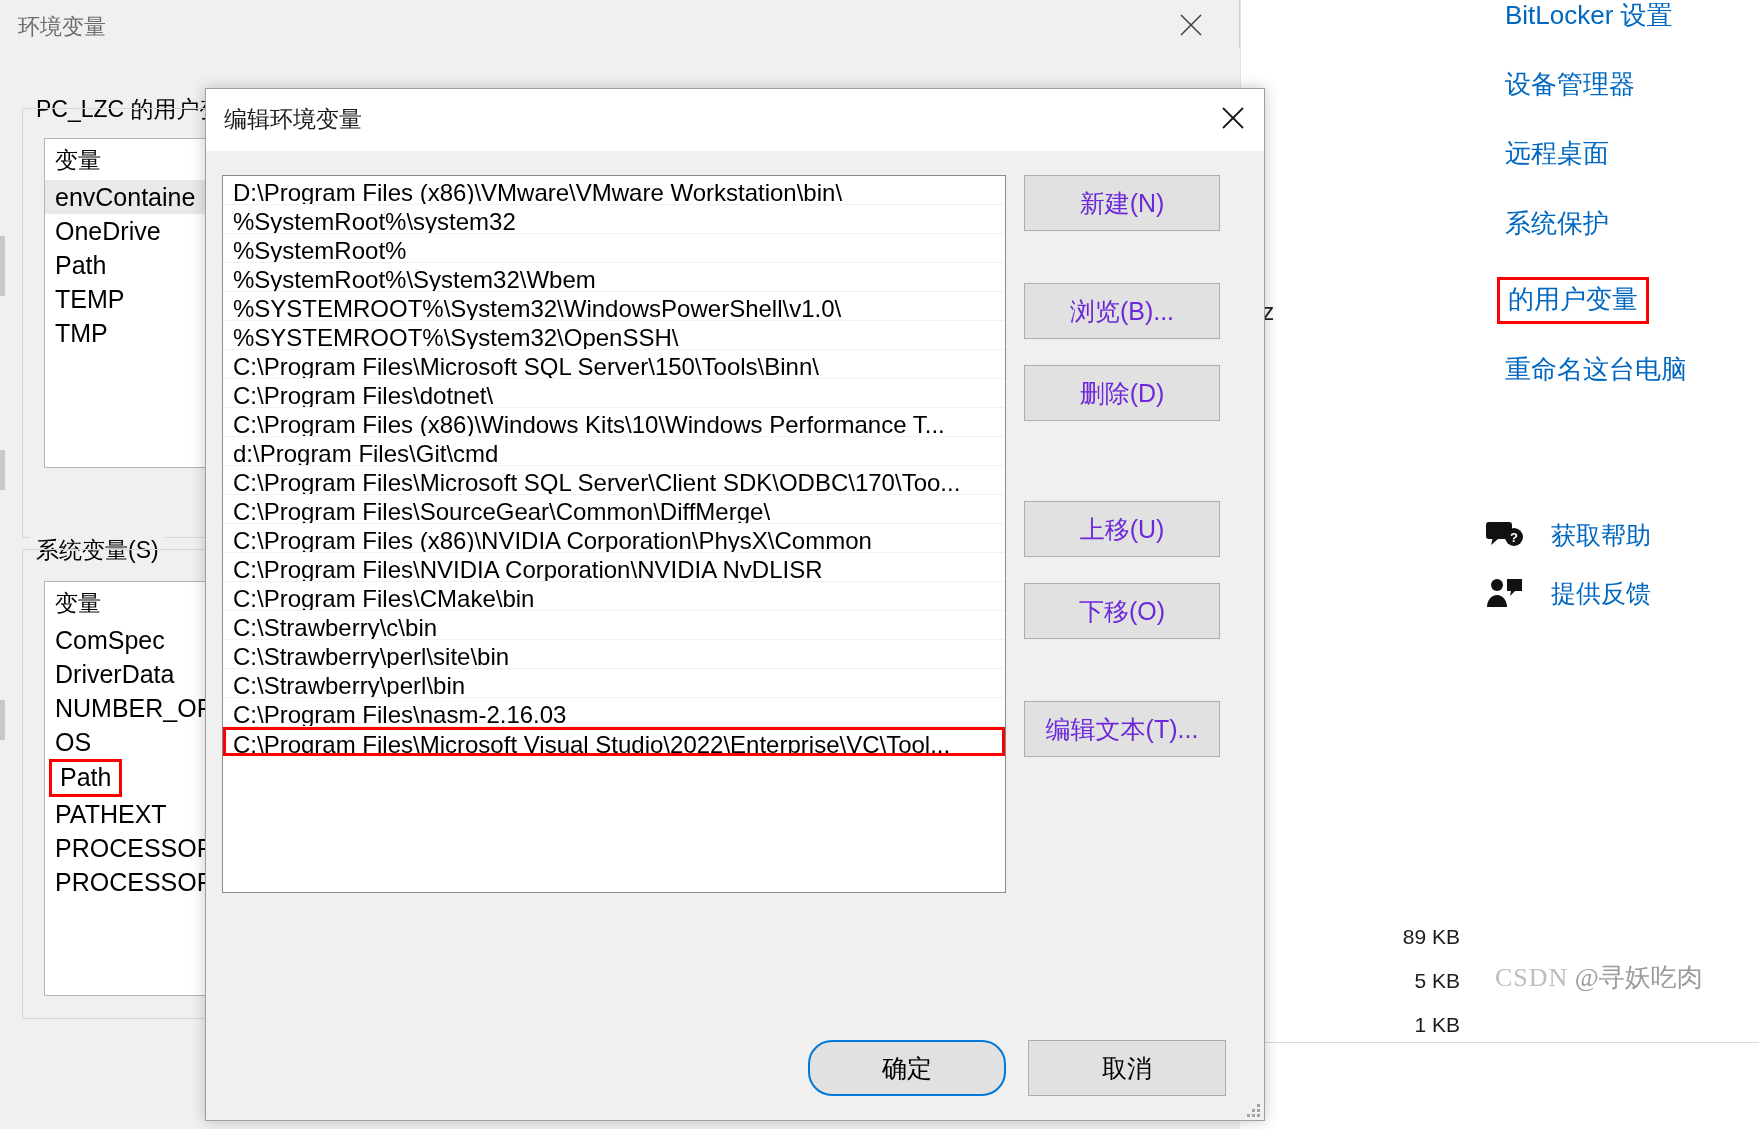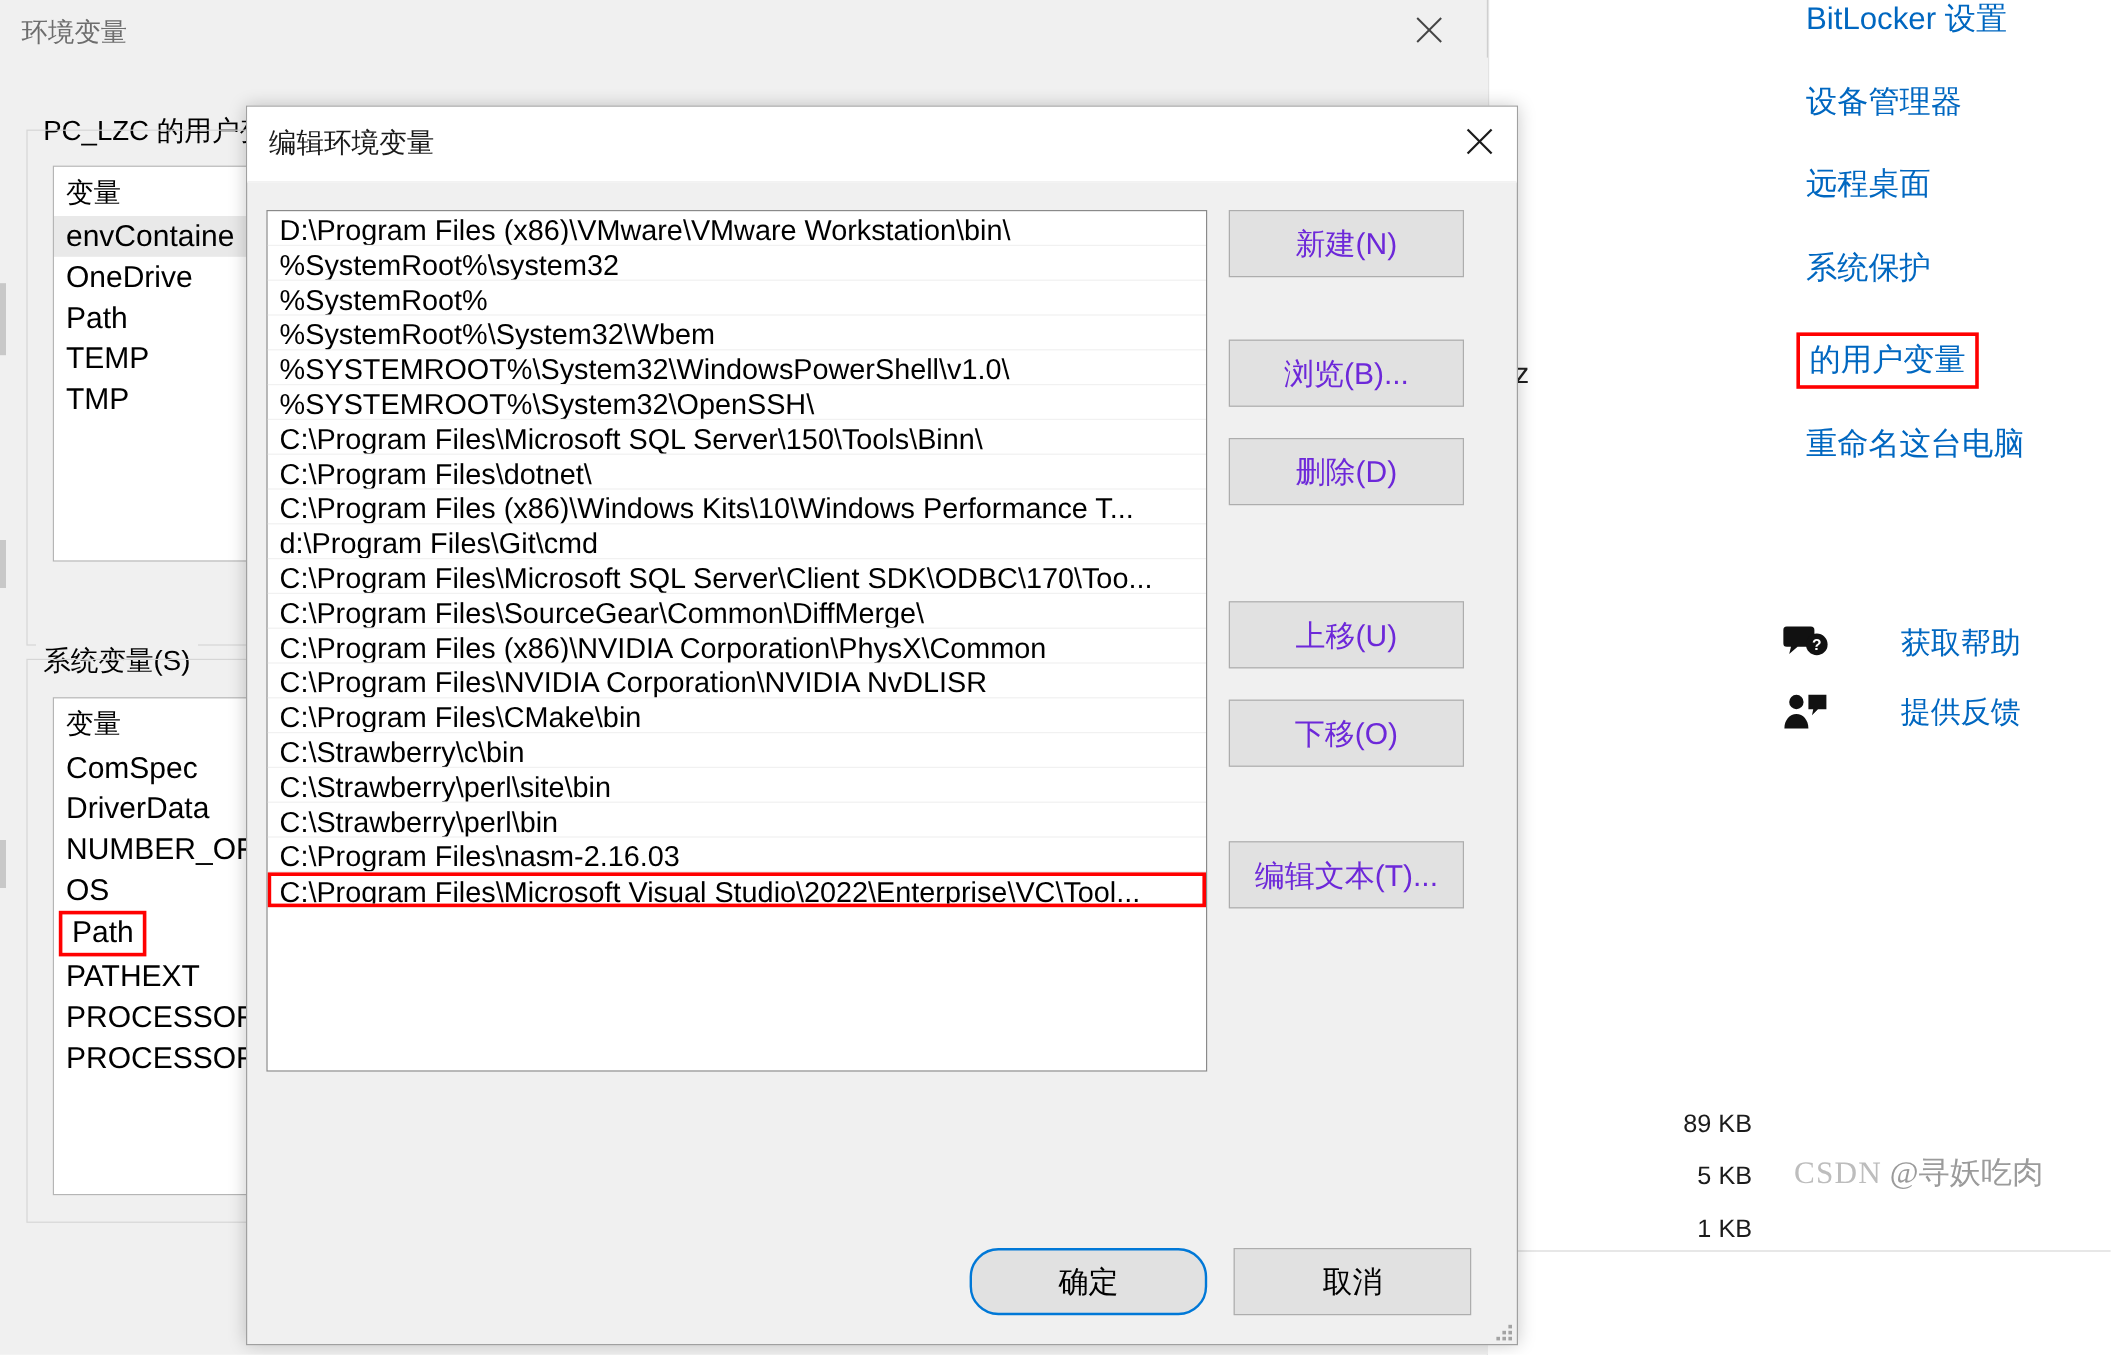--- a/index.html
+++ b/index.html
@@ -74,21 +74,20 @@
     margin-right: 26px;
     display: flex;
     align-items: center;
     justify-content: center;
   }
 
   .help-text {
     color: #0067c0;
     font-size: 25px;
     white-space: nowrap;
-    margin-left: 33px;
   }
 
   
   .filesize-col {
     position: absolute;
     left: 1330px;
     top: 915px;
     text-align: right;
     width: 130px;
     color: #1b1b1b;

